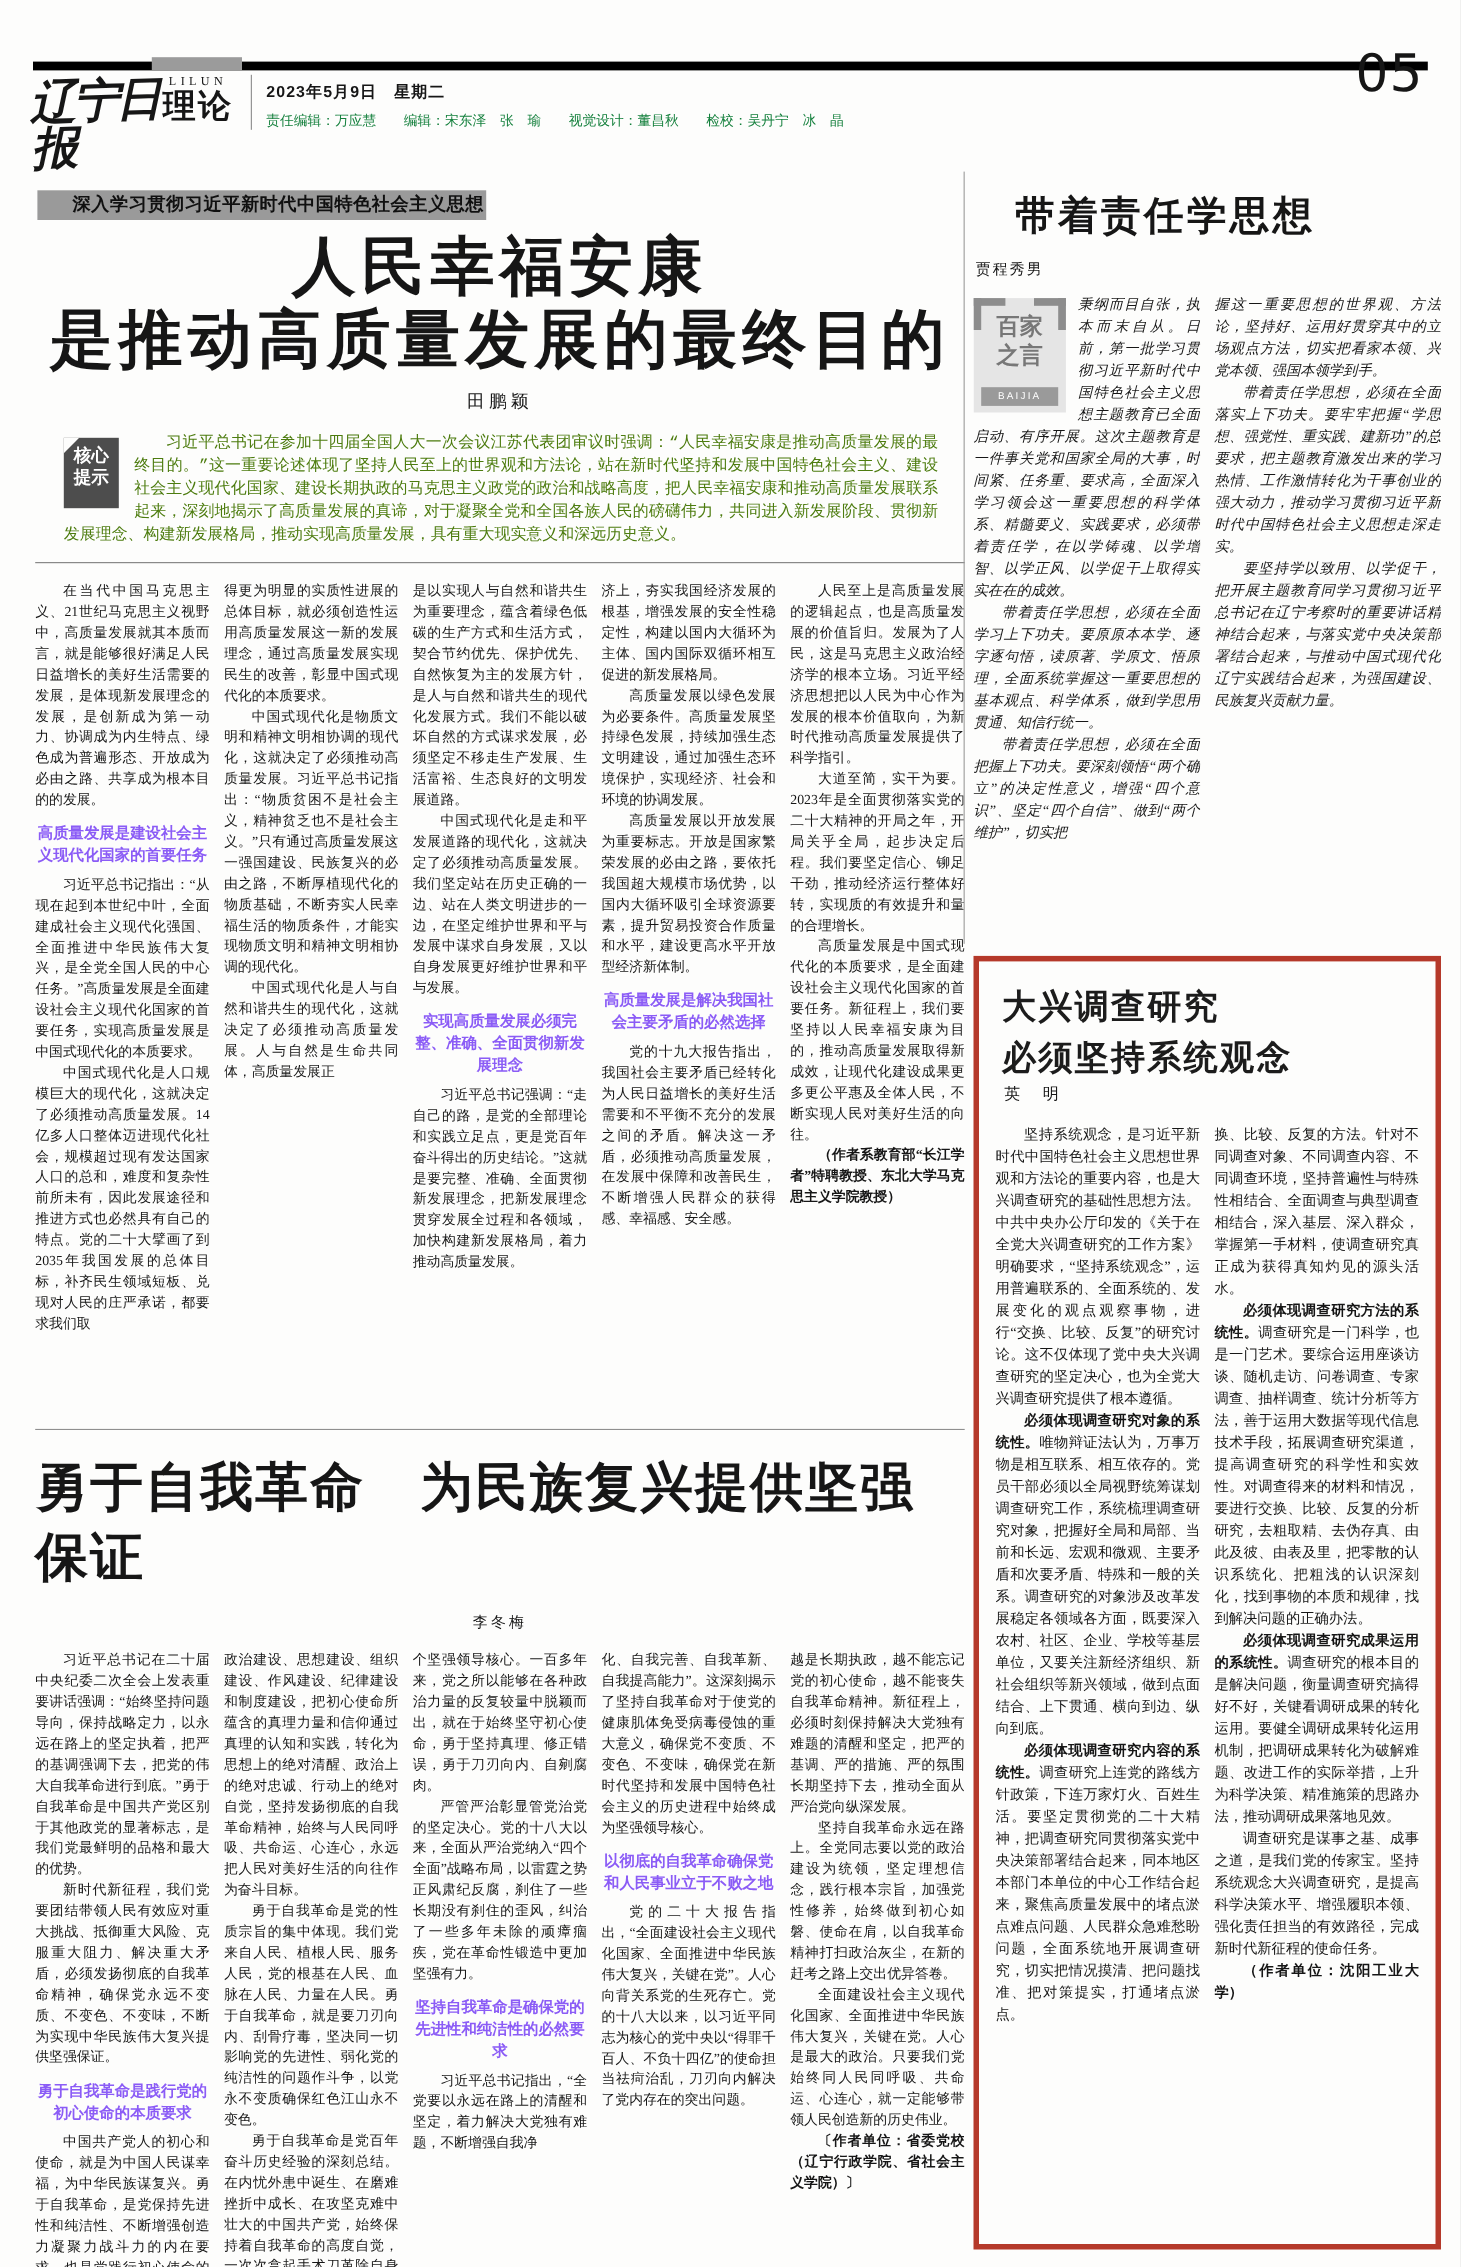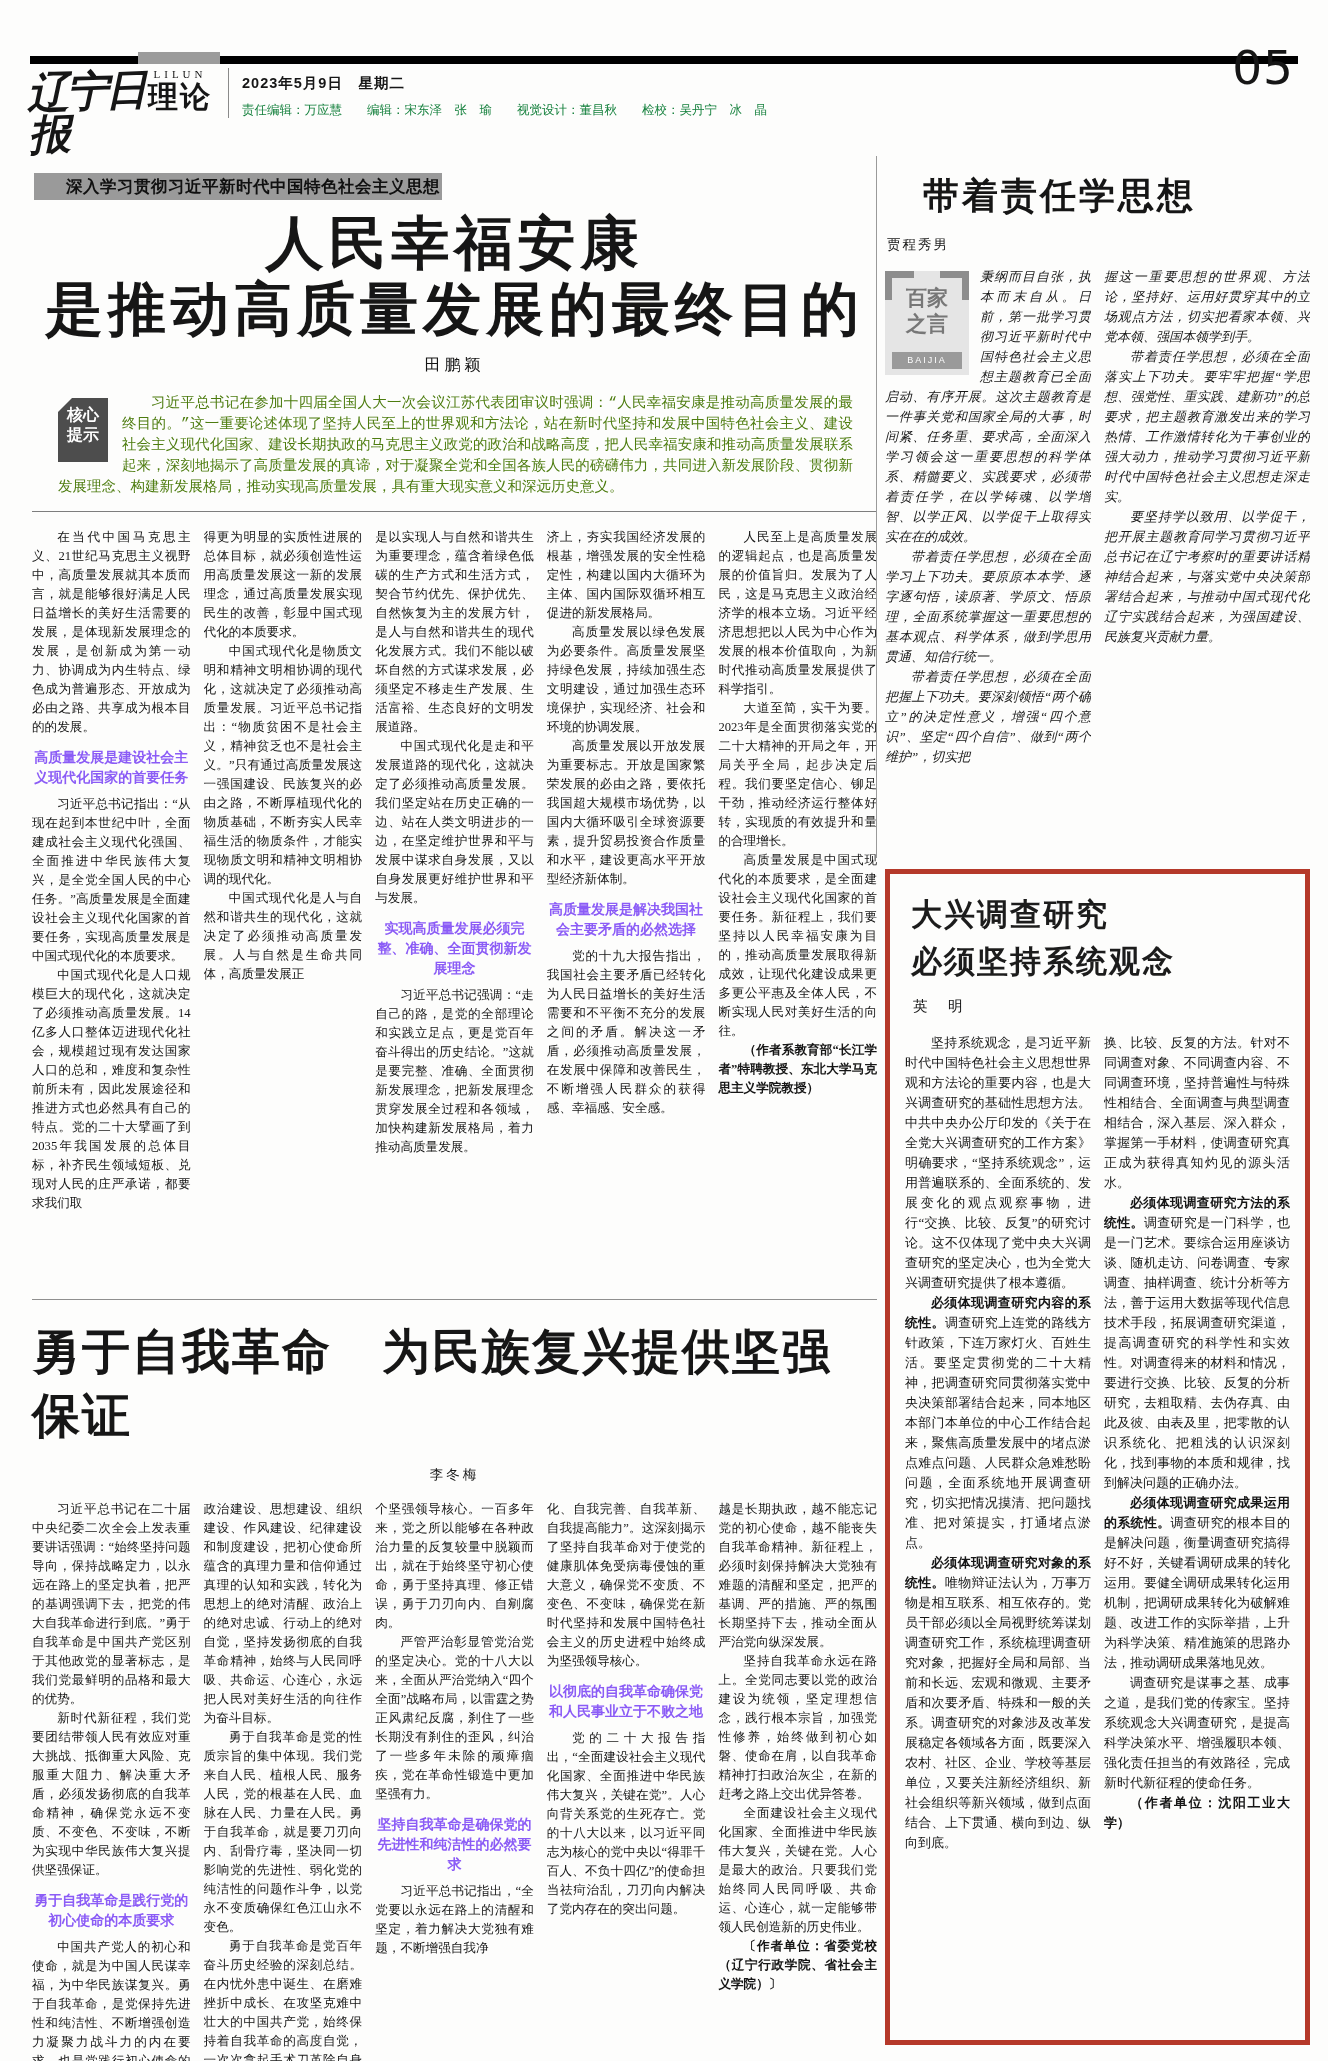--- a/index.html
+++ b/index.html
@@ -66,21 +66,21 @@
   .badge:after{content:"";position:absolute;right:0;top:0;width:22px;height:22px;
                border-right:7px solid #8d8d8d;border-top:7px solid #8d8d8d;}
   .badge-cn{padding-top:14px;text-align:center;font-family:"Liberation Sans",sans-serif;
             font-weight:900;font-size:21px;line-height:1.25;color:#777;}
   .badge-en{position:absolute;left:7px;right:7px;bottom:6px;height:17px;background:#9a9a9a;color:#fff;
             text-align:center;font-family:"Liberation Sans",sans-serif;font-size:9px;line-height:17px;letter-spacing:2px;}
   .red-box{margin-top:14px;box-sizing:border-box;width:425px;height:1176px;
            border:5px solid #b5392a;padding:18px 15px 14px 15px;background:#fdfdfc;}
   .rb-title{font-family:"Liberation Sans",sans-serif;font-weight:600;font-size:31px;
             letter-spacing:2px;line-height:1.5;padding-left:6px;color:#1c1c1c;}
-  .rb-byline{font-size:14.5px;margin-top:12px;padding-left:8px;letter-spacing:3px;}
+  .rb-byline{font-size:14.5px;padding-left:8px;letter-spacing:3px;}
   .rb-cols{margin-top:17px;height:968px;font-size:13px;line-height:20px;}
 </style>
 </head>
 <body>
 
 <div class="page">
 
   <div>
     <div class="mast-bar"></div>
     <div class="mast-bar-gray"></div>
@@ -206,22 +206,22 @@
       </div>
     </div>
 
     <div class="red-box">
       <div class="rb-title">大兴调查研究</div>
       <div class="rb-title">必须坚持系统观念</div>
       <div class="rb-byline">英　明</div>
       <div class="cols rb-cols">
           <div class="col">
             <p class="pp">坚持系统观念，是习近平新时代中国特色社会主义思想世界观和方法论的重要内容，也是大兴调查研究的基础性思想方法。中共中央办公厅印发的《关于在全党大兴调查研究的工作方案》明确要求，“坚持系统观念”，运用普遍联系的、全面系统的、发展变化的观点观察事物，进行“交换、比较、反复”的研究讨论。这不仅体现了党中央大兴调查研究的坚定决心，也为全党大兴调查研究提供了根本遵循。</p>
+            <p class="pp"><b>必须体现调查研究对象的系统性。</b>唯物辩证法认为，万事万物是相互联系、相互依存的。党员干部必须以全局视野统筹谋划调查研究工作，系统梳理调查研究对象，把握好全局和局部、当前和长远、宏观和微观、主要矛盾和次要矛盾、特殊和一般的关系。调查研究的对象涉及改革发展稳定各领域各方面，既要深入农村、社区、企业、学校等基层单位，又要关注新经济组织、新社会组织等新兴领域，做到点面结合、上下贯通、横向到边、纵向到底。</p>
             <p class="pp"><b>必须体现调查研究内容的系统性。</b>调查研究上连党的路线方针政策，下连万家灯火、百姓生活。要坚定贯彻党的二十大精神，把调查研究同贯彻落实党中央决策部署结合起来，同本地区本部门本单位的中心工作结合起来，聚焦高质量发展中的堵点淤点难点问题、人民群众急难愁盼问题，全面系统地开展调查研究，切实把情况摸清、把问题找准、把对策提实，打通堵点淤点。</p>
-            <p class="pp"><b>必须体现调查研究对象的系统性。</b>唯物辩证法认为，万事万物是相互联系、相互依存的。党员干部必须以全局视野统筹谋划调查研究工作，系统梳理调查研究对象，把握好全局和局部、当前和长远、宏观和微观、主要矛盾和次要矛盾、特殊和一般的关系。调查研究的对象涉及改革发展稳定各领域各方面，既要深入农村、社区、企业、学校等基层单位，又要关注新经济组织、新社会组织等新兴领域，做到点面结合、上下贯通、横向到边、纵向到底。</p>
           </div>
           <div class="col">
             <p class="pc">换、比较、反复的方法。针对不同调查对象、不同调查内容、不同调查环境，坚持普遍性与特殊性相结合、全面调查与典型调查相结合，深入基层、深入群众，掌握第一手材料，使调查研究真正成为获得真知灼见的源头活水。</p>
             <p class="pp"><b>必须体现调查研究方法的系统性。</b>调查研究是一门科学，也是一门艺术。要综合运用座谈访谈、随机走访、问卷调查、专家调查、抽样调查、统计分析等方法，善于运用大数据等现代信息技术手段，拓展调查研究渠道，提高调查研究的科学性和实效性。对调查得来的材料和情况，要进行交换、比较、反复的分析研究，去粗取精、去伪存真、由此及彼、由表及里，把零散的认识系统化、把粗浅的认识深刻化，找到事物的本质和规律，找到解决问题的正确办法。</p>
             <p class="pp"><b>必须体现调查研究成果运用的系统性。</b>调查研究的根本目的是解决问题，衡量调查研究搞得好不好，关键看调研成果的转化运用。要健全调研成果转化运用机制，把调研成果转化为破解难题、改进工作的实际举措，上升为科学决策、精准施策的思路办法，推动调研成果落地见效。</p>
             <p class="pp">调查研究是谋事之基、成事之道，是我们党的传家宝。坚持系统观念大兴调查研究，是提高科学决策水平、增强履职本领、强化责任担当的有效路径，完成新时代新征程的使命任务。</p>
             <p class="pn">（作者单位：沈阳工业大学）</p>
           </div>
         </div>
     </div>

